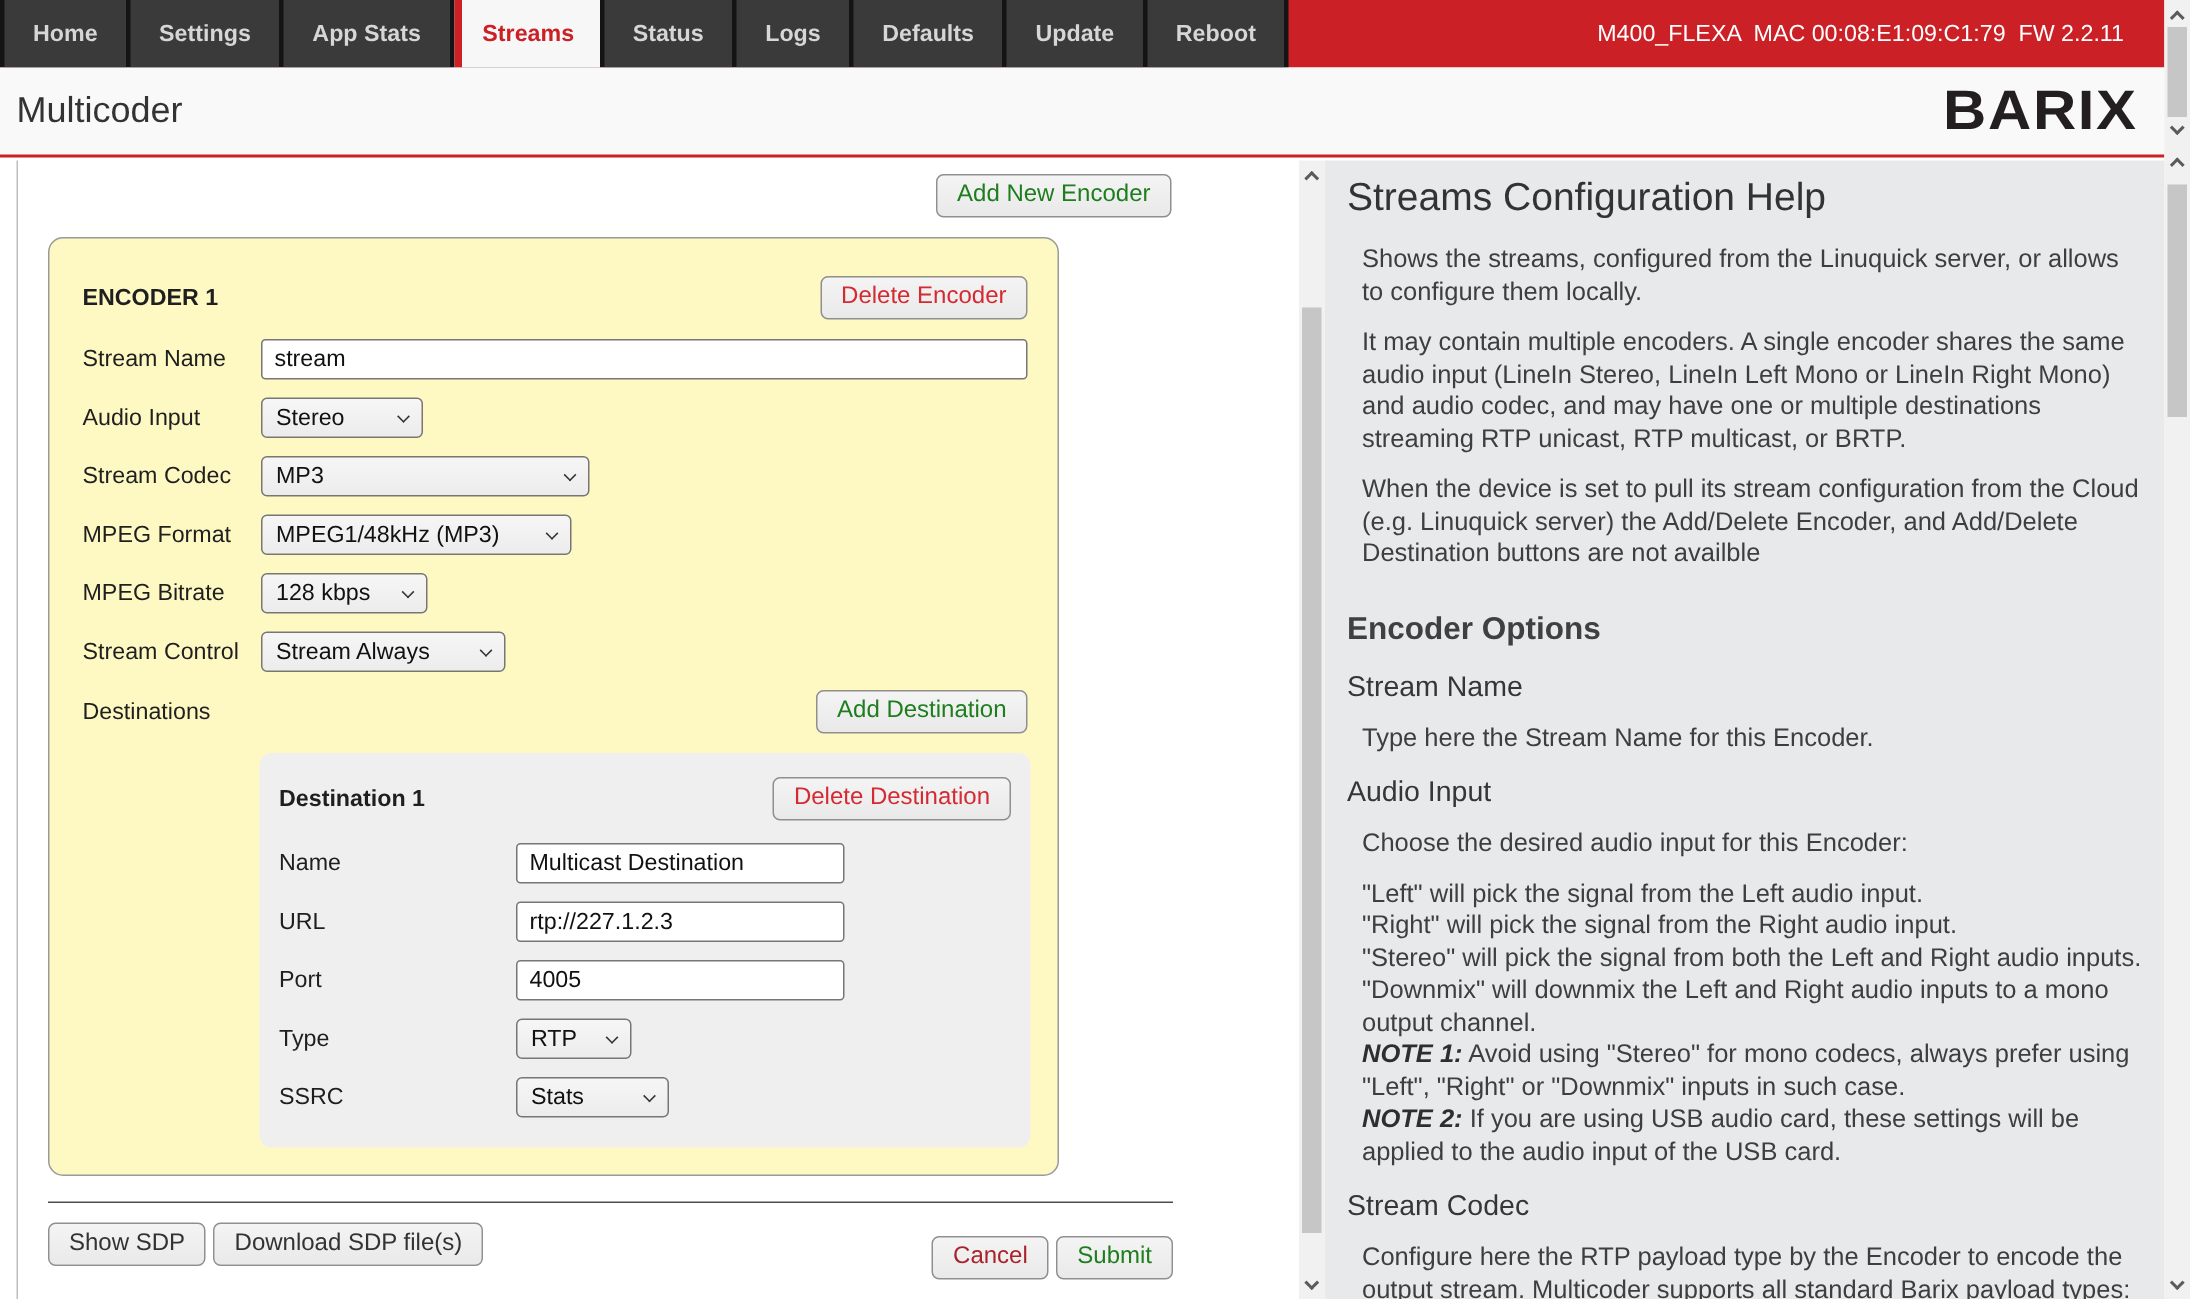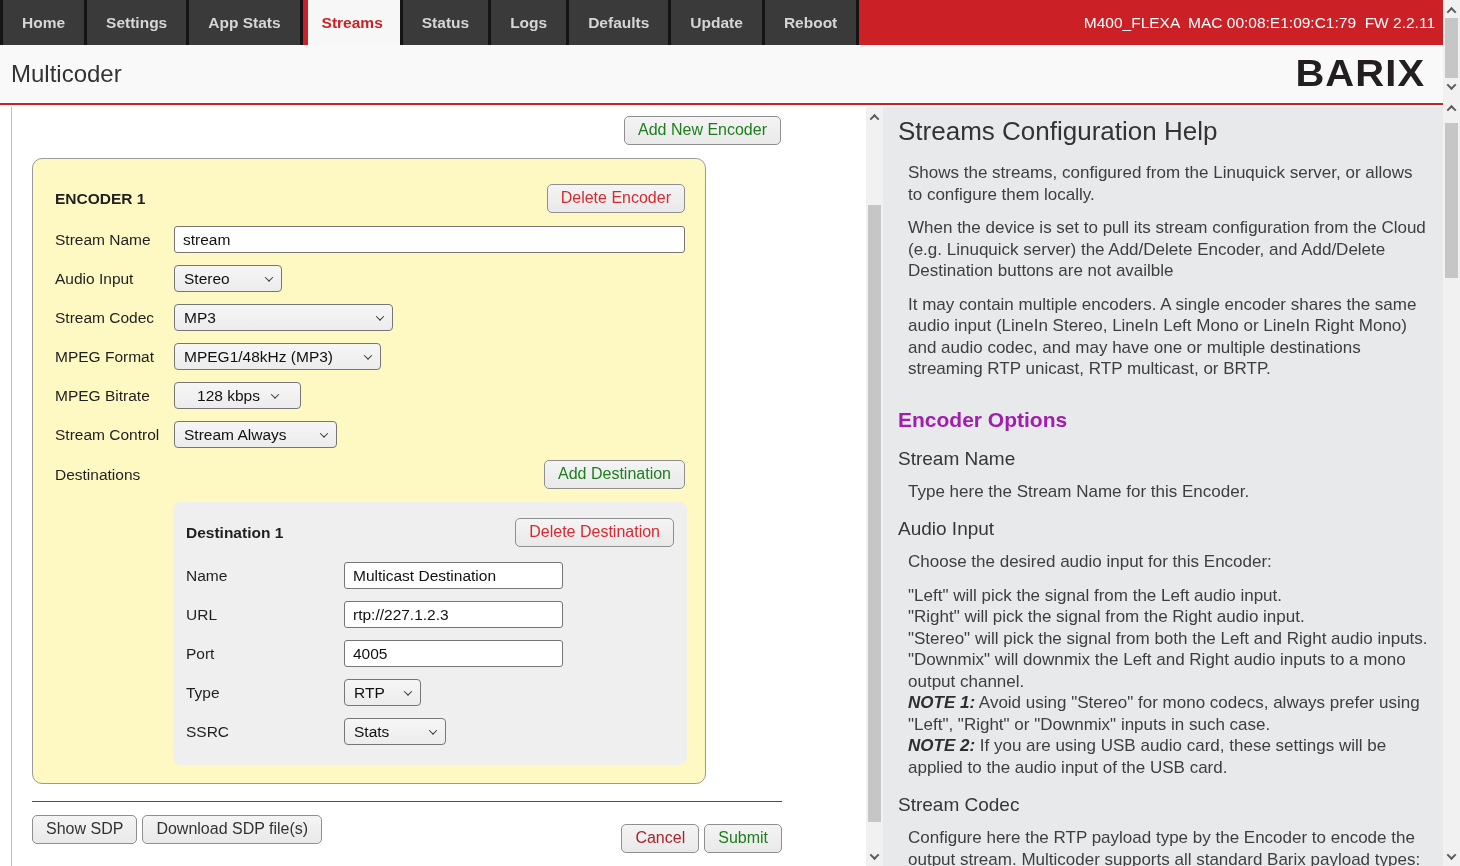--- a/index.html
+++ b/index.html
@@ -9,21 +9,21 @@
 
   
   .topbar { position:absolute; top:0; left:0; right:17px; height:45px;
             background:#cb2026; display:flex; align-items:stretch; }
   .tabs { display:flex; background:#141414; padding-left:3px; }
   .tab { background:#3a3a3a; color:#d6d6d6; font-size:15.5px; font-weight:700;
          display:flex; align-items:center; padding:0 19px; margin-right:3px;
          cursor:pointer; white-space:nowrap; }
   .tab.active { background:#f7f7f7; color:#cb2026; border-left:5px solid #cb2026; padding:0 17px 0 14px; }
   .device-info { margin-left:auto; color:#fff; font-size:15.5px; display:flex;
-                 align-items:center; padding-right:8px; white-space:pre; }
+                 align-items:center; padding-right:27px; white-space:pre; }
 
   
   .header { position:absolute; top:45px; left:0; right:17px; height:60px; background:#f9f9f9;
             border-bottom:2px solid #cb2026; display:flex; align-items:center;
             justify-content:space-between; padding:0 18px 0 11px; }
   .page-title { font-size:24px; color:#333; font-weight:400; }
   .brand { font-size:37px; font-weight:900; color:#231f20; letter-spacing:1px;
            transform:scaleX(1.08); transform-origin:right center; }
 
   
@@ -71,21 +71,21 @@
               padding:16px 13px 18px; }
   .dest-title { font-size:15.5px; font-weight:700; color:#1f1f1f; }
   .dest-box .flabel { width:158px; }
   .divider { margin:17px 0 0 20px; width:750px; border-top:1px solid #4c4c4c; }
   .footer-row { margin:13px 0 0 20px; width:750px; display:flex; justify-content:space-between; }
   .fgroup { display:flex; gap:5px; }
   .fgroup.right { margin-top:9px; }
 
   
   .help h1 { font-size:26px; font-weight:400; color:#333; margin:7px 0 15px; }
-  .help h2 { font-size:21px; font-weight:700; color:#a21caf; margin:28px 0 13px; }
+  .help h2 { font-size:21px; font-weight:700; color:#404040; margin:28px 0 13px; }
   .help h3 { font-size:19px; font-weight:500; color:#363636; margin:16px 0 11px; }
   .help p, .help .hblock { font-size:17px; color:#3e3e3e; line-height:21.5px;
                            margin:0 0 12px 10px; }
   .help .hblock div { display:block; }
   .note-label { font-weight:700; font-style:italic; color:#2e2e2e; }
 </style>
 </head>
 <body>
 
 <div class="page">
@@ -147,21 +147,21 @@
         <div class="frow">
           <div class="flabel">MPEG Format</div>
           <div class="sel" style="width:207px;">
             <span>MPEG1/48kHz (MP3)</span>
             <span class="chev down"></span>
           </div>
         </div>
 
         <div class="frow">
           <div class="flabel">MPEG Bitrate</div>
-          <div class="sel" style="width:127px;justify-content:center;">
+          <div class="sel" style="width:111px;">
             <span>128 kbps</span>
             <span class="chev down"></span>
           </div>
         </div>
 
         <div class="frow">
           <div class="flabel">Stream Control</div>
           <div class="sel" style="width:163px;">
             <span>Stream Always</span>
             <span class="chev down"></span>
@@ -228,22 +228,22 @@
         </div>
       <div class="sb-thumb" style="top:98px; height:617px;"></div>
       <div class="sb-arrow" style="bottom:2px;">
           <span class="chev down"></span>
         </div>
     </div>
 
     <div class="help">
       <h1>Streams Configuration Help</h1>
       <p>Shows the streams, configured from the Linuquick server, or allows to configure them locally.</p>
+      <p>It may contain multiple encoders. A single encoder shares the same audio input (LineIn Stereo, LineIn Left Mono or LineIn Right Mono) and audio codec, and may have one or multiple destinations streaming RTP unicast, RTP multicast, or BRTP.</p>
       <p>When the device is set to pull its stream configuration from the Cloud (e.g. Linuquick server) the Add/Delete Encoder, and Add/Delete Destination buttons are not availble</p>
-      <p>It may contain multiple encoders. A single encoder shares the same audio input (LineIn Stereo, LineIn Left Mono or LineIn Right Mono) and audio codec, and may have one or multiple destinations streaming RTP unicast, RTP multicast, or BRTP.</p>
 
       <h2>Encoder Options</h2>
 
       <h3>Stream Name</h3>
       <p>Type here the Stream Name for this Encoder.</p>
 
       <h3>Audio Input</h3>
       <p>Choose the desired audio input for this Encoder:</p>
       <div class="hblock">
         <div>"Left" will pick the signal from the Left audio input.</div>

